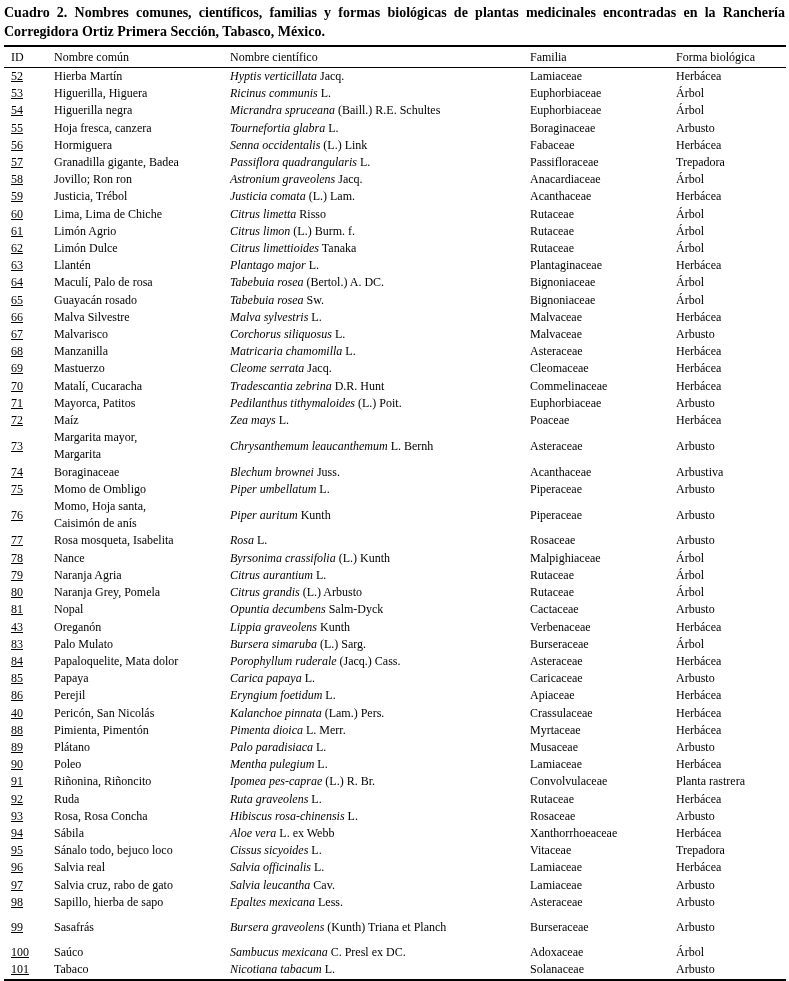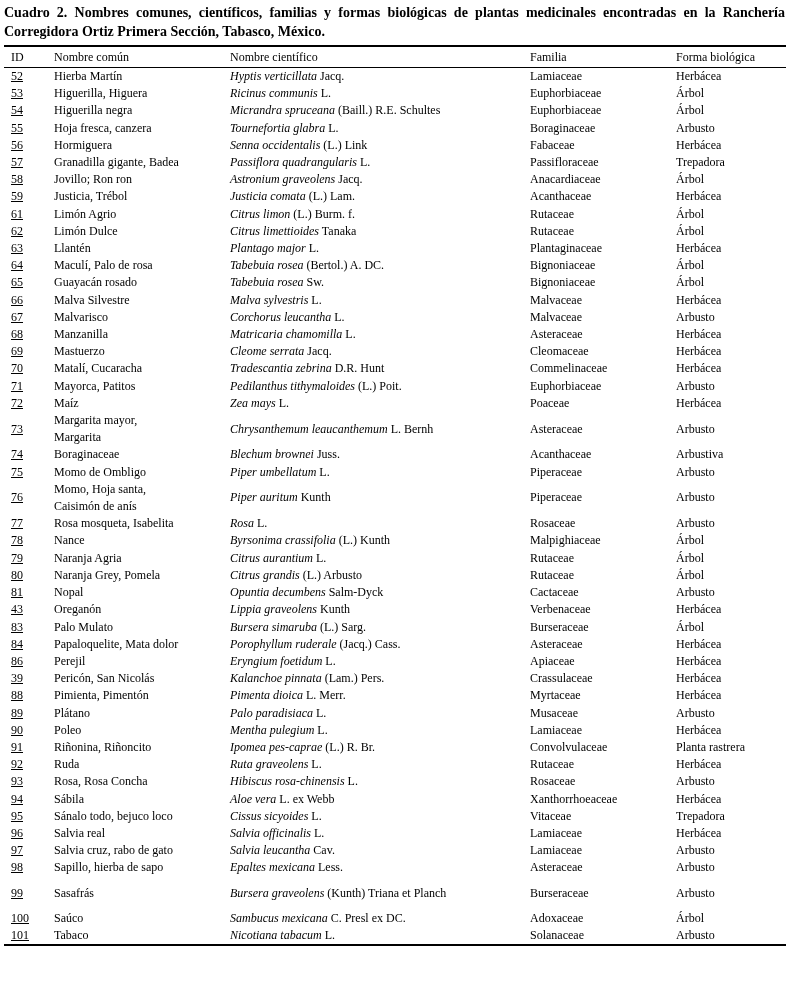--- a/index.html
+++ b/index.html
@@ -135,20 +135,27 @@
           <td class="c-form">Árbol</td>
         </tr>
         <tr>
           <td class="c-id">59</td>
           <td class="c-common">Justicia, Trébol</td>
           <td class="c-sci"><i>Justicia comata</i> <span>(L.) Lam.</span></td>
           <td class="c-family">Acanthaceae</td>
           <td class="c-form">Herbácea</td>
         </tr>
         <tr>
+          <td class="c-id">60</td>
+          <td class="c-common">Lima, Lima de Chiche</td>
+          <td class="c-sci"><i>Citrus limetta</i> <span>Risso</span></td>
+          <td class="c-family">Rutaceae</td>
+          <td class="c-form">Árbol</td>
+        </tr>
+        <tr>
           <td class="c-id">61</td>
           <td class="c-common">Limón Agrio</td>
           <td class="c-sci"><i>Citrus limon</i> <span>(L.) Burm. f.</span></td>
           <td class="c-family">Rutaceae</td>
           <td class="c-form">Árbol</td>
         </tr>
         <tr>
           <td class="c-id">62</td>
           <td class="c-common">Limón Dulce</td>
           <td class="c-sci"><i>Citrus limettioides</i> <span>Tanaka</span></td>
@@ -179,21 +186,21 @@
         <tr>
           <td class="c-id">66</td>
           <td class="c-common">Malva Silvestre</td>
           <td class="c-sci"><i>Malva sylvestris</i> <span>L.</span></td>
           <td class="c-family">Malvaceae</td>
           <td class="c-form">Herbácea</td>
         </tr>
         <tr>
           <td class="c-id">67</td>
           <td class="c-common">Malvarisco</td>
-          <td class="c-sci"><i>Corchorus leucantha</i> <span>L.</span></td>
+          <td class="c-sci"><i>Corchorus siliquosus</i> <span>L.</span></td>
           <td class="c-family">Malvaceae</td>
           <td class="c-form">Arbusto</td>
         </tr>
         <tr>
           <td class="c-id">68</td>
           <td class="c-common">Manzanilla</td>
           <td class="c-sci"><i>Matricaria chamomilla</i> <span>L.</span></td>
           <td class="c-family">Asteraceae</td>
           <td class="c-form">Herbácea</td>
         </tr>
@@ -305,28 +312,35 @@
           <td class="c-form">Árbol</td>
         </tr>
         <tr>
           <td class="c-id">84</td>
           <td class="c-common">Papaloquelite, Mata dolor</td>
           <td class="c-sci"><i>Porophyllum ruderale</i> <span>(Jacq.) Cass.</span></td>
           <td class="c-family">Asteraceae</td>
           <td class="c-form">Herbácea</td>
         </tr>
         <tr>
+          <td class="c-id">85</td>
+          <td class="c-common">Papaya</td>
+          <td class="c-sci"><i>Carica papaya</i> <span>L.</span></td>
+          <td class="c-family">Caricaceae</td>
+          <td class="c-form">Arbusto</td>
+        </tr>
+        <tr>
           <td class="c-id">86</td>
           <td class="c-common">Perejil</td>
           <td class="c-sci"><i>Eryngium foetidum</i> <span>L.</span></td>
           <td class="c-family">Apiaceae</td>
           <td class="c-form">Herbácea</td>
         </tr>
         <tr>
-          <td class="c-id">39</td>
+          <td class="c-id">40</td>
           <td class="c-common">Pericón, San Nicolás</td>
           <td class="c-sci"><i>Kalanchoe pinnata</i> <span>(Lam.) Pers.</span></td>
           <td class="c-family">Crassulaceae</td>
           <td class="c-form">Herbácea</td>
         </tr>
         <tr>
           <td class="c-id">88</td>
           <td class="c-common">Pimienta, Pimentón</td>
           <td class="c-sci"><i>Pimenta dioica</i> <span>L. Merr.</span></td>
           <td class="c-family">Myrtaceae</td>

